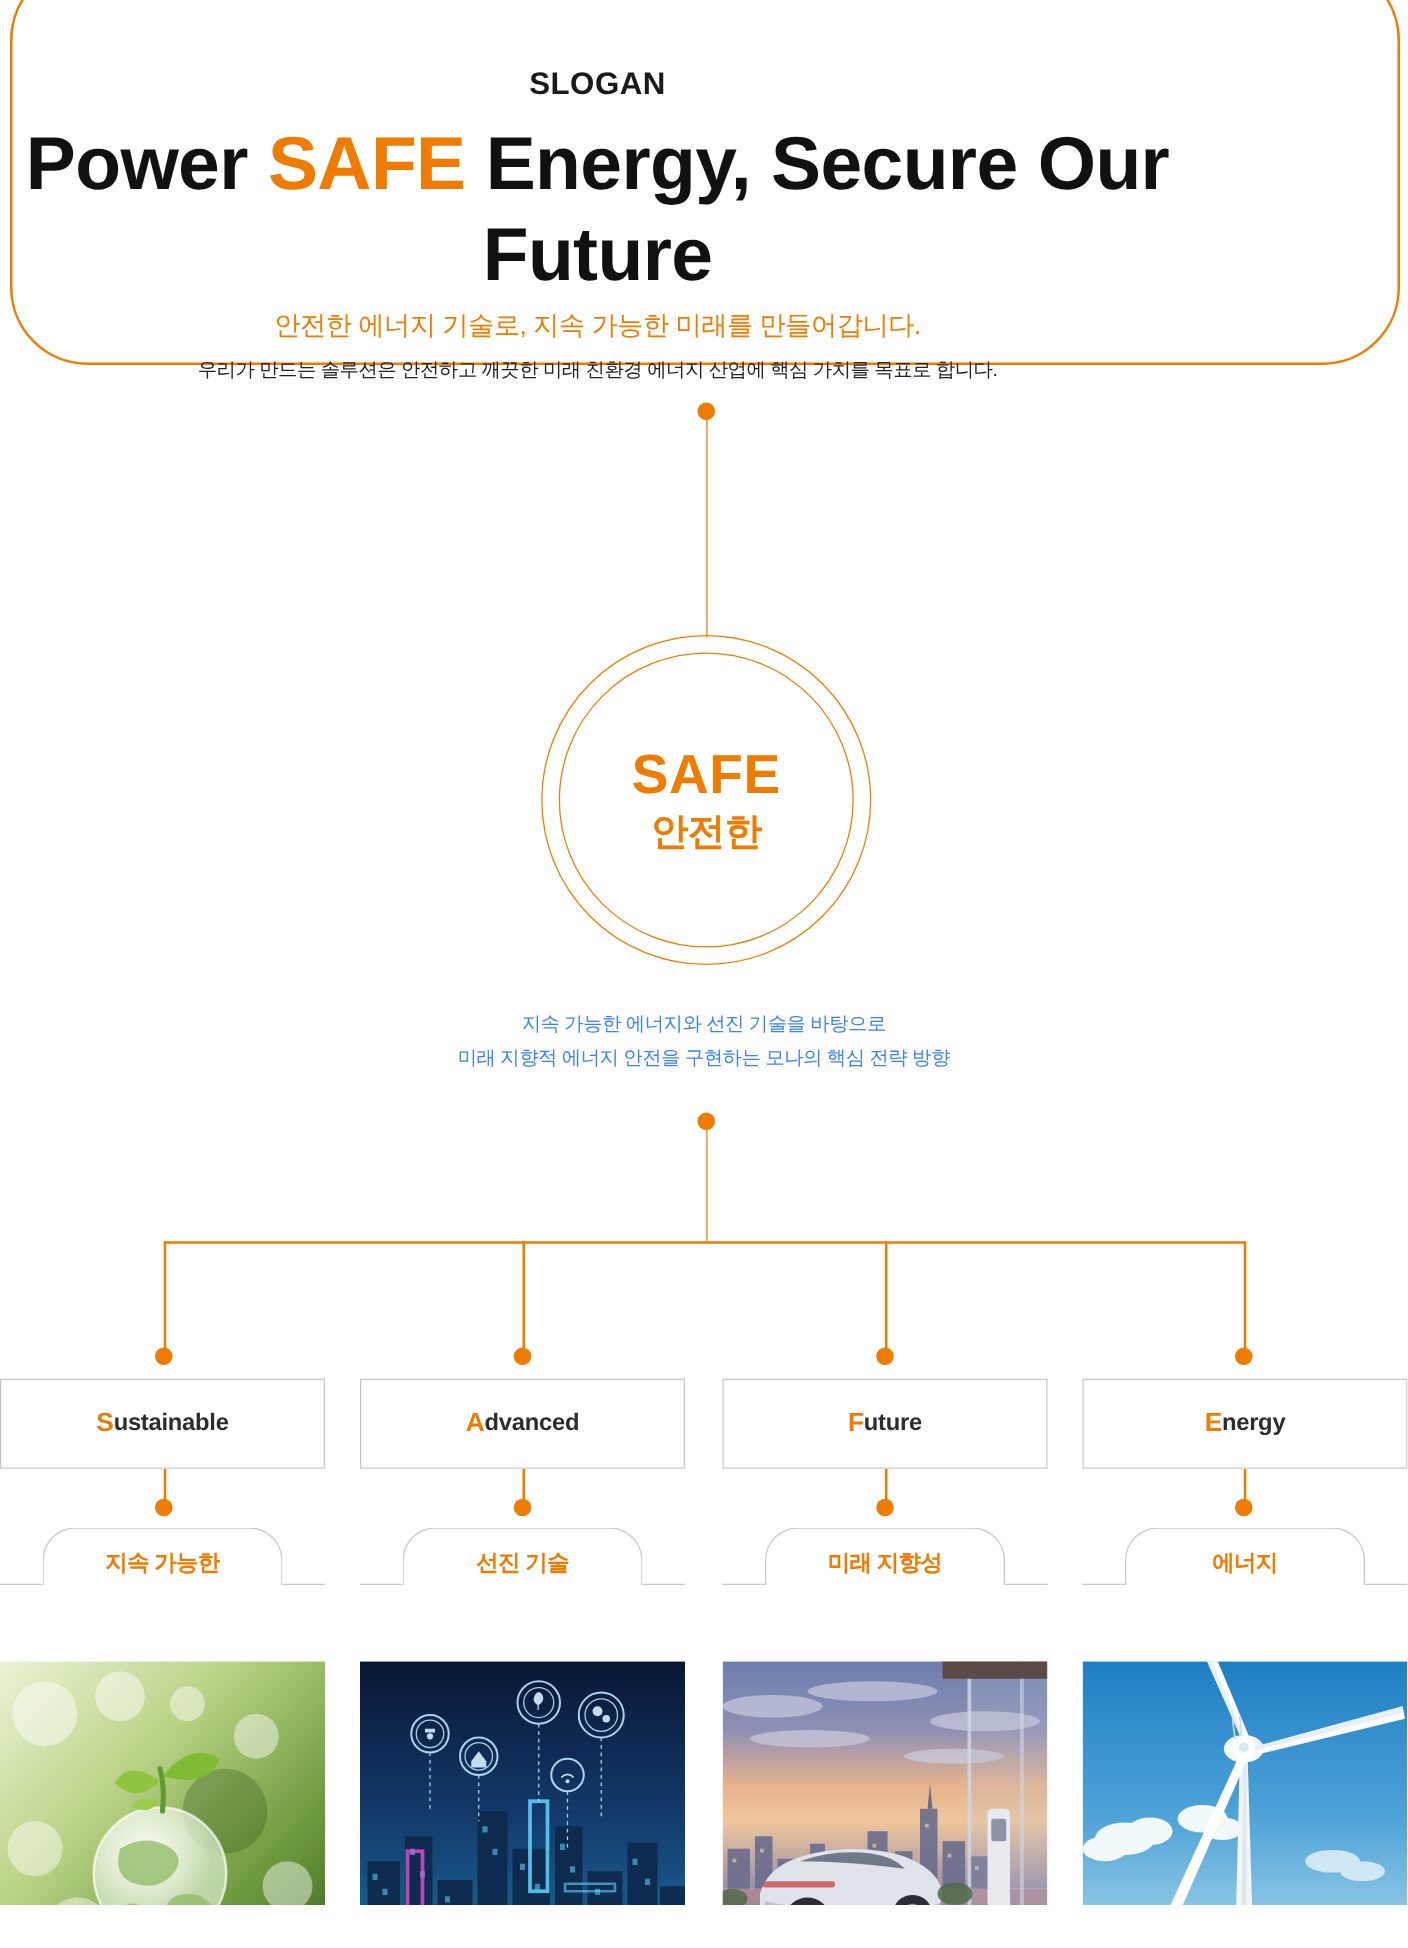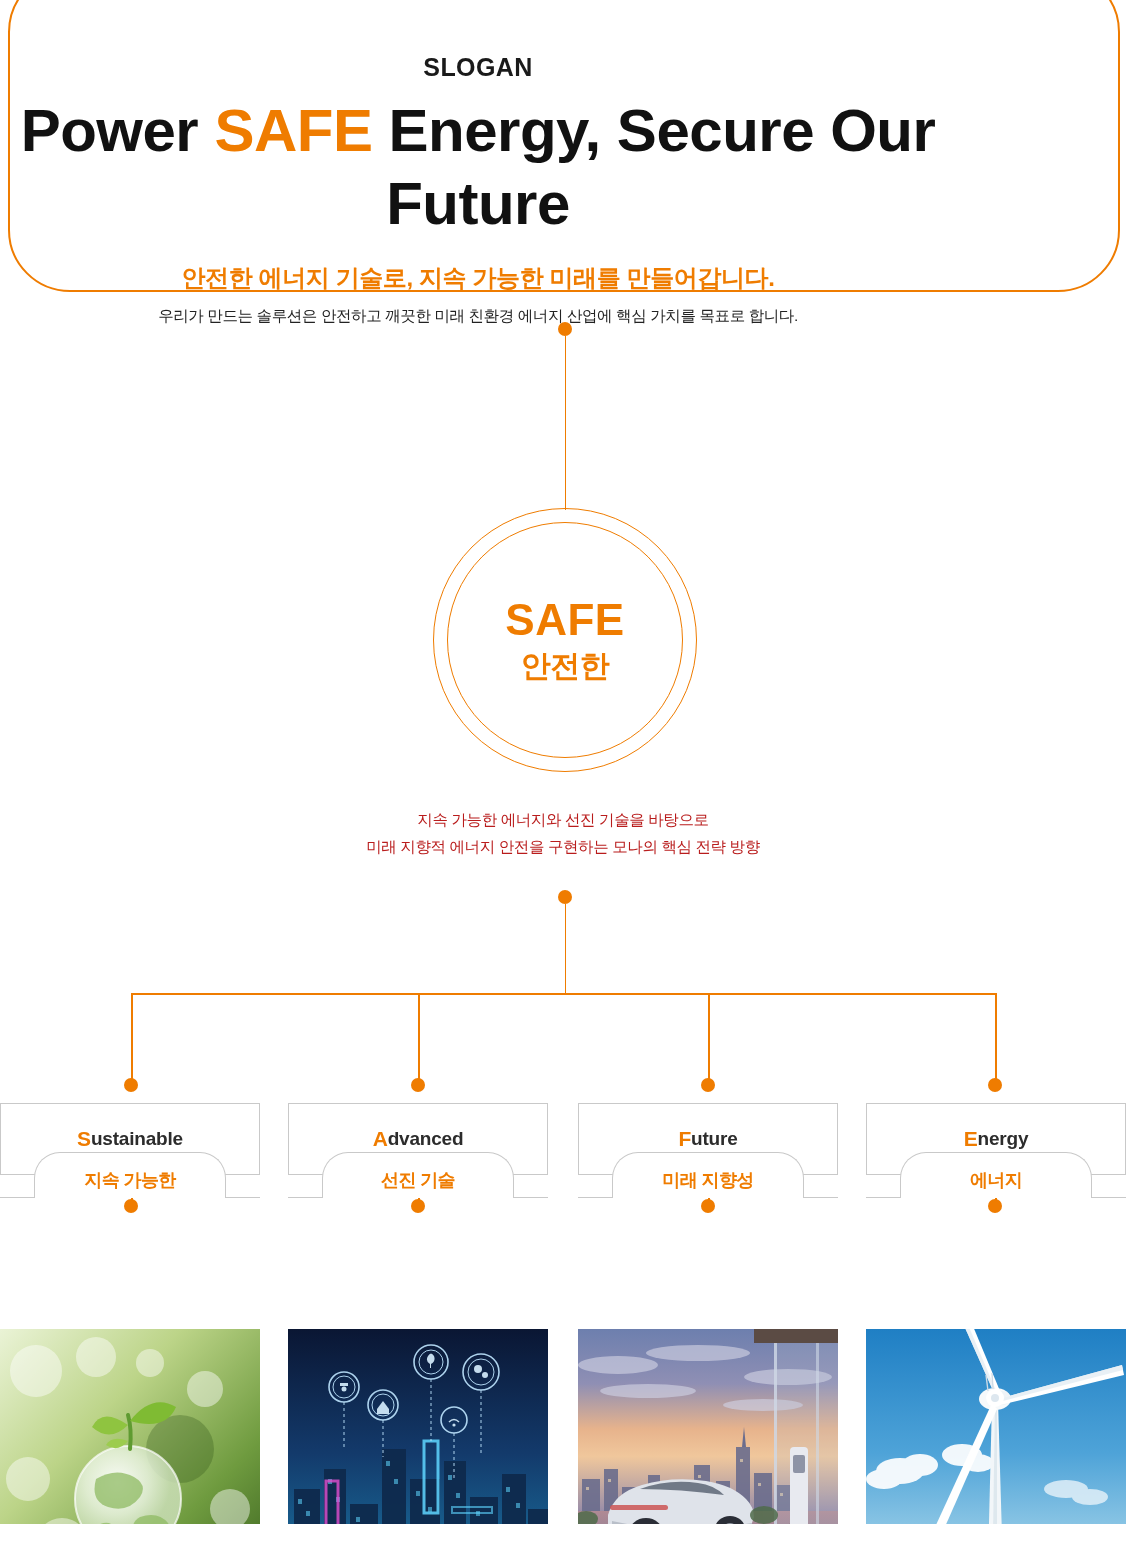--- a/index.html
+++ b/index.html
@@ -54,23 +54,23 @@
   .slogan-title {
     margin-top: 12px;
     font-size: 60px;
     font-weight: 700;
     color: #111111;
     letter-spacing: -0.5px;
     line-height: 1.22;
   }
   .slogan-title .hl { color: #ef7c00; }
   .slogan-sub {
-    margin-top: 22px;
-    font-size: 24px;
-    font-weight: 700;
+    margin-top: 6px;
+    font-size: 21px;
+    font-weight: 400;
     color: #ef7c00;
     letter-spacing: -0.4px;
   }
   .slogan-desc {
     margin-top: 12px;
     font-size: 15.5px;
     font-weight: 400;
     color: #222222;
     letter-spacing: -0.4px;
   }
@@ -134,21 +134,21 @@
   }
 
   .strategy-desc {
     position: absolute;
     left: 0;
     top: 806px;
     width: 1126px;
     text-align: center;
     font-size: 15.5px;
     font-weight: 500;
-    color: #b91c1c;
+    color: #3b82f6;
     line-height: 1.75;
     letter-spacing: -0.4px;
   }
 
   
   .col {
     position: absolute;
     top: 1103px;
     width: 260px;
   }
@@ -172,21 +172,21 @@
   }
   .kw-box .cap {
     color: #ef7c00;
     font-weight: 700;
     font-size: 21px;
   }
 
   
   .tab-wrap {
     position: absolute;
-    top: 1152px;
+    top: 1222px;
     width: 260px;
     height: 46px;
   }
   .tab-wrap .baseline-l,
   .tab-wrap .baseline-r {
     position: absolute;
     bottom: 0;
     height: 1px;
     background: #c9c9c9;
   }

